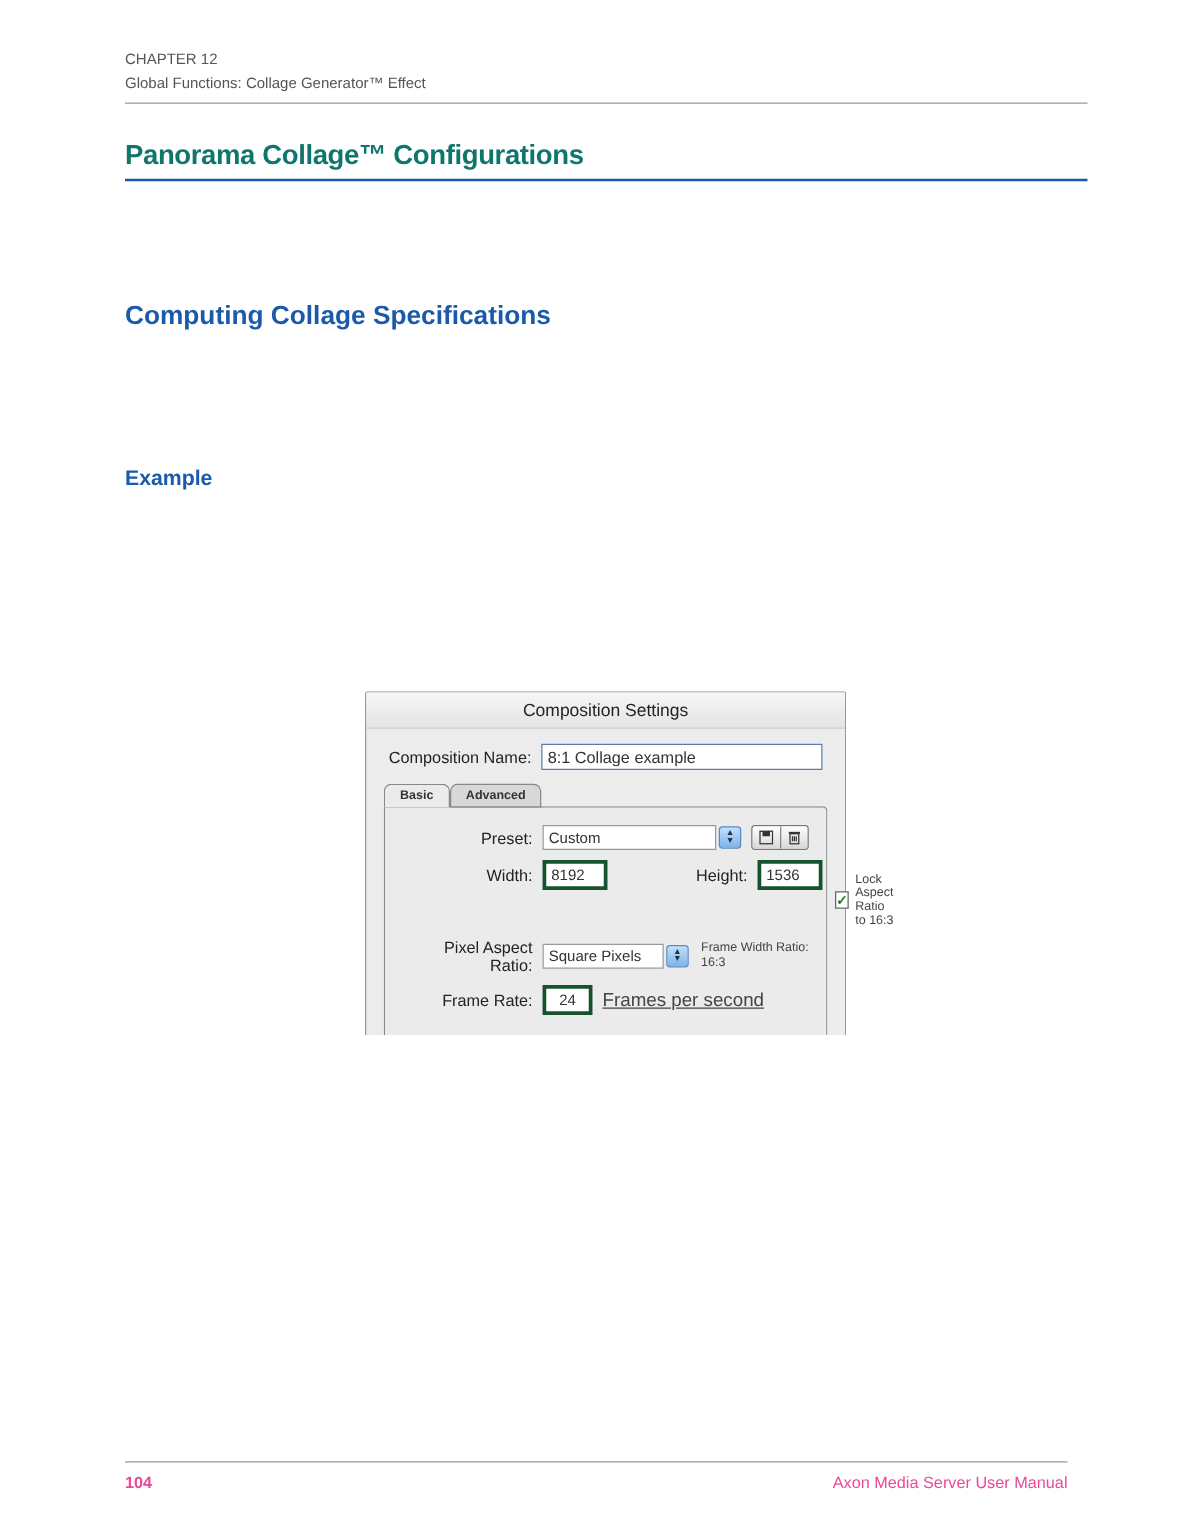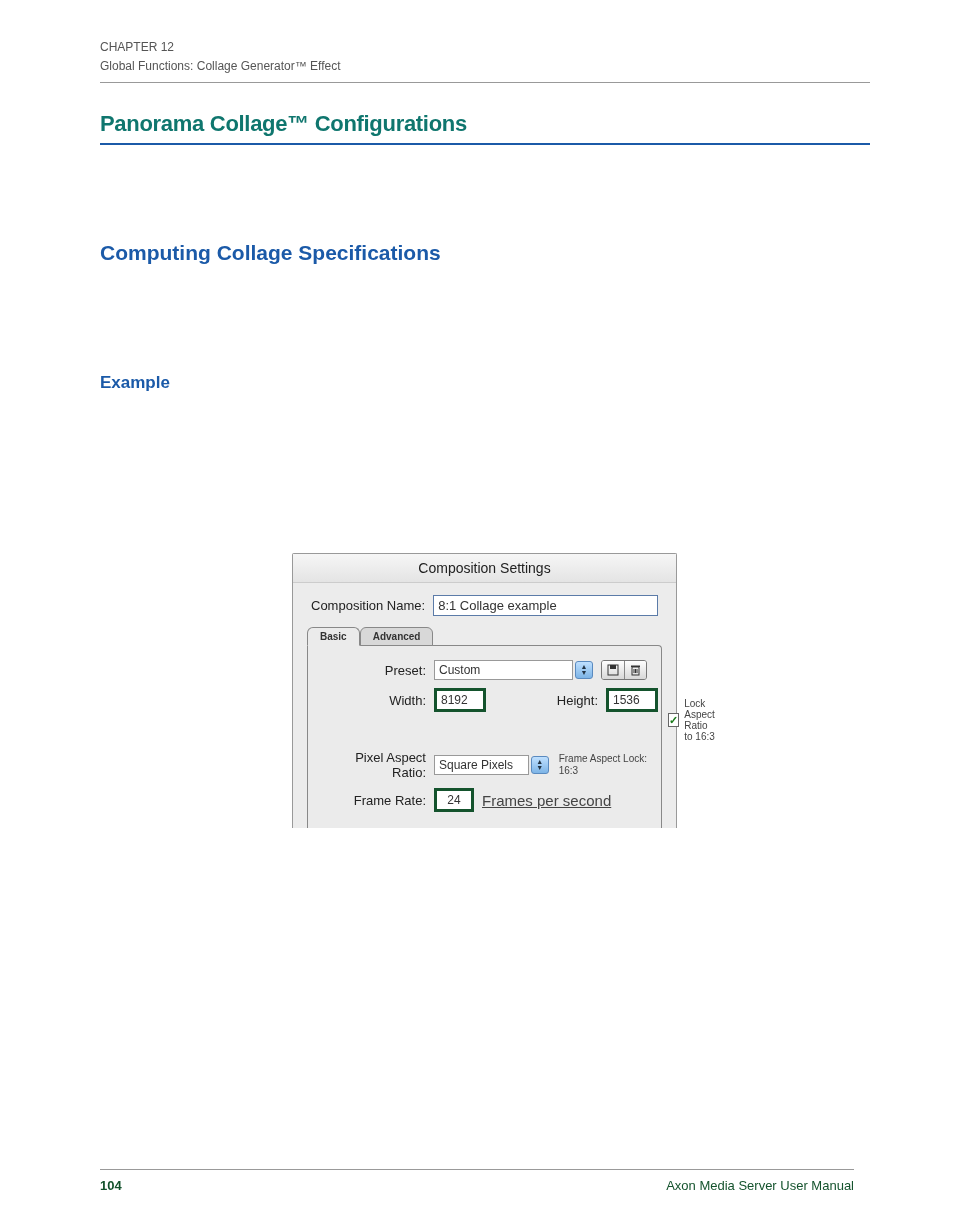--- a/index.html
+++ b/index.html
@@ -239,21 +239,21 @@
   }
   .footer-rule {
     border: none;
     border-top: 1px solid #999;
     margin-bottom: 8px;
   }
   .footer-row {
     display: flex;
     justify-content: space-between;
     font-size: 13px;
-    color: #14532d;
+    color: #ec4899;
   }
   .footer-pagenum { font-weight: bold; }
 </style>
 </head>
 <body>
 
 <div class="page">
   <div class="header-text">CHAPTER 12</div>
   <div class="header-text">Global Functions: Collage Generator™ Effect</div>
   <hr class="header-rule">
@@ -323,21 +323,21 @@
             </div>
           </div>
 
           <div class="field-row" style="margin-top:8px;">
             <div class="field-label">Pixel Aspect Ratio:</div>
             <div class="par-select">
               <span>Square Pixels</span>
             </div>
             <div class="select-arrows">▲<br>▼</div>
             <div class="far-block">
-              <div class="far-label">Frame Aspect Lock:</div>
+              <div class="far-label">Frame Width Ratio:</div>
               <div class="far-label">16:3</div>
             </div>
           </div>
 
           <div class="field-row" style="margin-bottom:0;">
             <div class="field-label">Frame Rate:</div>
             <input class="num-input" style="width: 40px; text-align: center;" value="24">
             <span class="fps-text">Frames per second</span>
           </div>
 

